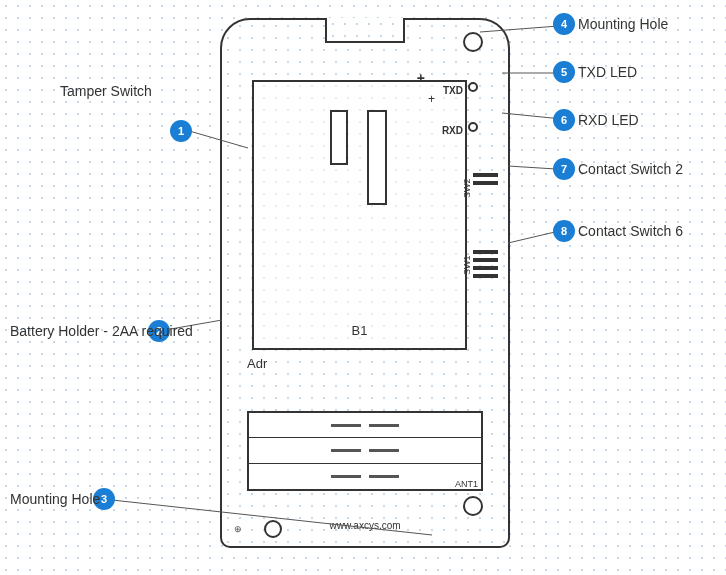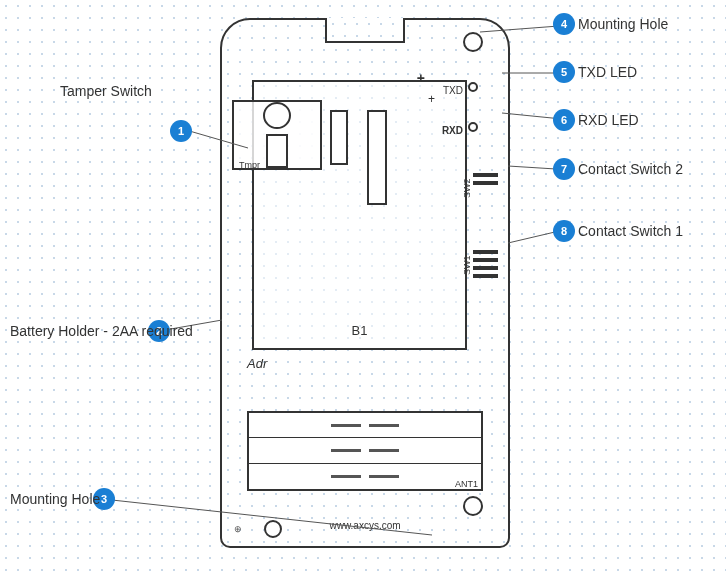--- a/index.html
+++ b/index.html
@@ -194,21 +194,20 @@
       font-size: 11px;
       color: #333;
     }
 
     .adr-text {
       position: absolute;
       bottom: 175px;
       left: 25px;
       font-size: 13px;
       color: #333;
-      font-style: italic;
     }
 
     
     .ant-area {
       position: absolute;
       bottom: 55px;
       left: 25px;
       right: 25px;
       height: 80px;
       border: 2px solid #333;
@@ -315,31 +314,26 @@
     <div class="pcb-top-cutout"></div>
 
     <div class="mount-hole-top"></div>
 
     <div class="battery-outline">
       <span class="battery-plus">+</span>
       <span class="inner-plus">+</span>
       <span class="battery-label">B1</span>
     </div>
 
-    <div class="tamper-area">
-      <div class="tamper-circle"></div>
-      <div class="tamper-rect"></div>
-      <span class="tamper-label">Tmpr</span>
-    </div>
 
     <div class="small-rect"></div>
 
     <div class="long-rect"></div>
 
-    <div class="txd-label" style="position:absolute; top:65px; right:45px; font-size:10px; color:#333; font-weight:normal;">TXD</div>
+    <div class="txd-label" style="position:absolute; top:65px; right:45px; font-size:10px; color:#333; font-weight:bold;">TXD</div>
 
     <div class="led-dot" style="top:62px; right:30px;"></div>
 
     <div style="position:absolute; top:105px; right:45px; font-size:10px; color:#333; font-weight:bold;">RXD</div>
 
     <div class="led-dot" style="top:102px; right:30px;"></div>
 
     <div style="position:absolute; top:148px; right:5px; width:40px;">
       <div style="font-size:9px; color:#333; text-align:center; writing-mode:vertical-lr; transform:rotate(180deg); float:left; height:40px; line-height:1;">SW2</div>
       <div style="margin-left:10px; display:flex; flex-direction:column; gap:4px; margin-top:5px;">
@@ -448,15 +442,15 @@
   <div class="annotation" style="left:578px; top:112px;">RXD LED</div>
 
   <div class="badge" style="left:553px; top:158px;">
     <span>7</span>
   </div>
   <div class="annotation" style="left:578px; top:161px;text-align:right;">Contact Switch 2</div>
 
   <div class="badge" style="left:553px; top:220px;">
     <span>8</span>
   </div>
-  <div class="annotation" style="left:578px; top:223px;">Contact Switch 1</div>
+  <div class="annotation" style="left:578px; top:223px;">Contact Switch 6</div>
 
 </div>
 
 </body></html>

